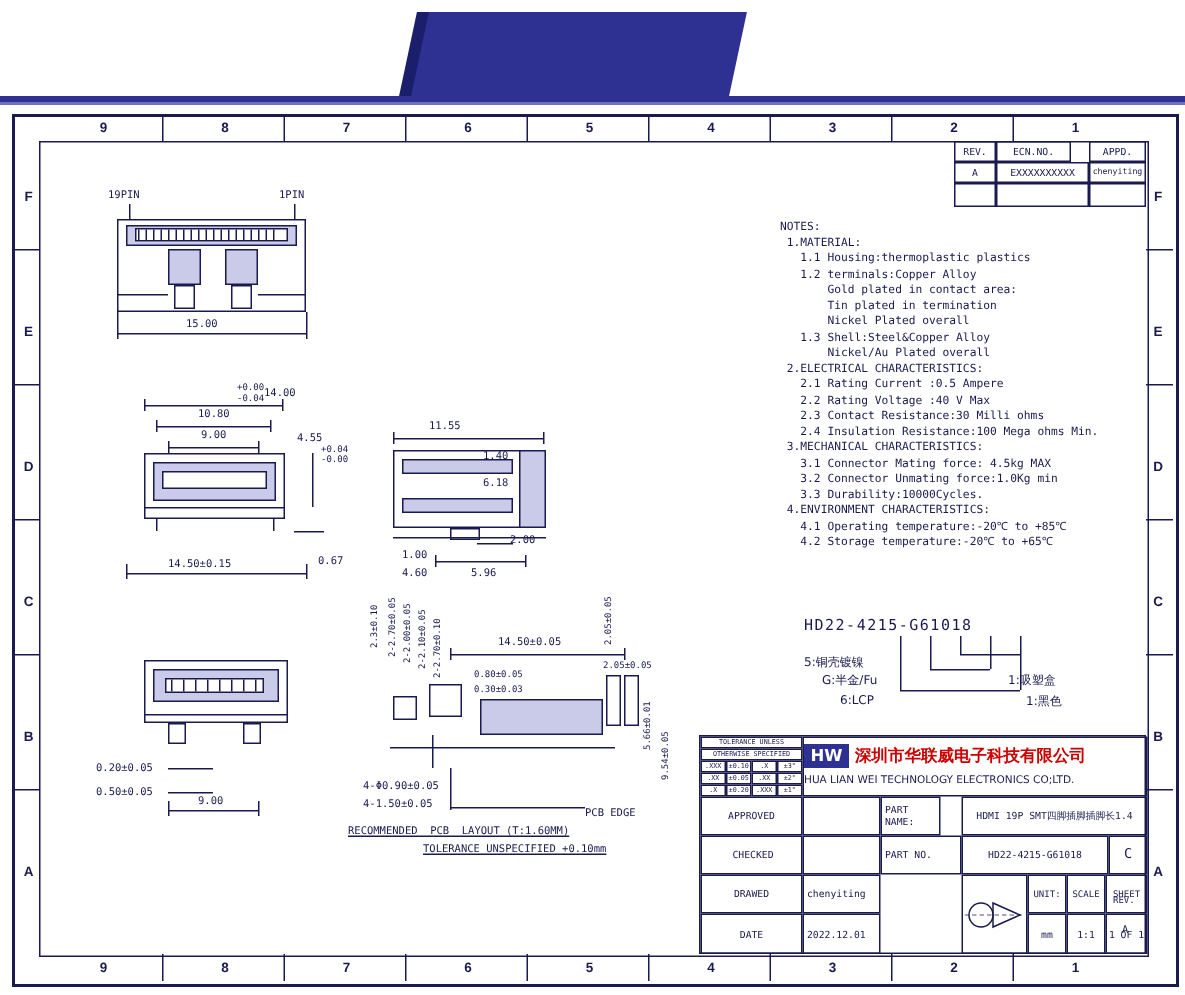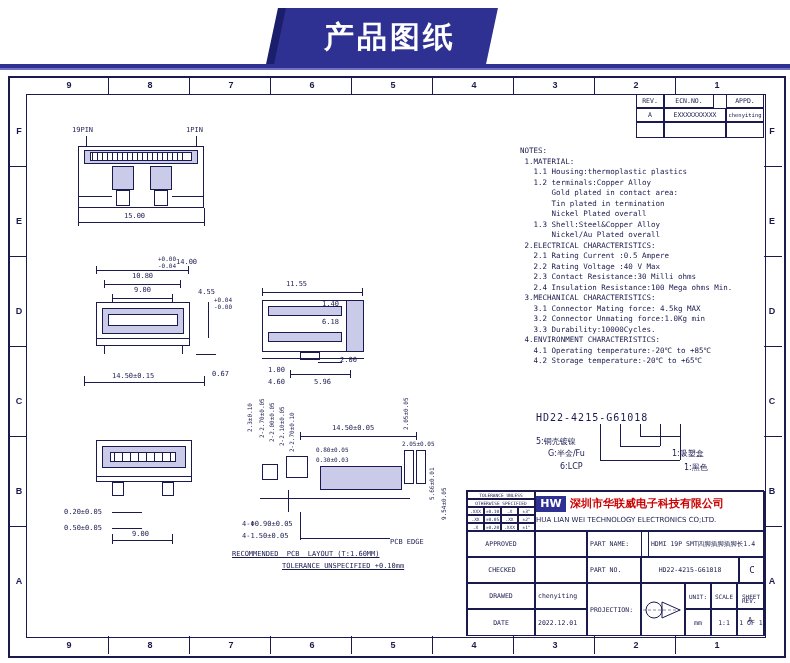--- a/index.html
+++ b/index.html
@@ -57,21 +57,20 @@
      font-size:11px;font-weight:bold;text-align:center;line-height:16px;font-family:"DejaVu Sans",sans-serif;}
   .cn-red{position:absolute;color:#cc0000;font-family:Liberation Sans, sans-serif;}
   .cn-blue{position:absolute;color:#1a1a4e;font-family:"DejaVu Sans",sans-serif;}
 </style>
 </head>
 <body>
 
 <div class="banner">
   <div class="banner-ribbon2"></div>
   <div class="banner-ribbon"></div>
-  <div class="banner-title">产品图纸</div>
   <div class="banner-line"></div>
   <div class="banner-line2"></div>
 </div>
 
 <div class="frame-outer"></div>
 <div class="frame-inner"></div>
 
 <div class="ruler-num" style="left:63px;top:80px;">9</div>
 <div class="ruler-num" style="left:144px;top:80px;">8</div>
 <div class="ruler-num" style="left:225px;top:80px;">7</div>
@@ -380,28 +379,27 @@
   <div class="c ctr" style="left:0;top:40px;width:68px;height:26px;font-size:6.5px;">APPROVED</div>
   <div class="c" style="left:0;top:66px;width:68px;height:26px;font-size:6.5px;justify-content:center;">CHECKED</div>
   <div class="c ctr" style="left:0;top:92px;width:68px;height:26px;font-size:6.5px;">DRAWED</div>
   <div class="c ctr" style="left:0;top:118px;width:68px;height:27px;font-size:6.5px;">DATE</div>
 
   <div class="c" style="left:68px;top:40px;width:52px;height:26px;font-size:6.5px;"></div>
   <div class="c" style="left:68px;top:66px;width:52px;height:26px;font-size:6.5px;"></div>
   <div class="c" style="left:68px;top:92px;width:52px;height:26px;font-size:6.5px;">chenyiting</div>
   <div class="c" style="left:68px;top:118px;width:52px;height:27px;font-size:6.5px;">2022.12.01</div>
 
-  <div class="c" style="left:120px;top:40px;width:62px;height:26px;font-size:6.5px;">PART  NAME:</div>
+  <div class="c" style="left:120px;top:40px;width:40px;height:26px;font-size:6.5px;">PART  NAME:</div>
   <div class="c ctr" style="left:174px;top:40px;width:124px;height:26px;font-size:6.5px;">HDMI 19P SMT四脚插脚插脚长1.4</div>
 
   <div class="c" style="left:120px;top:66px;width:54px;height:26px;font-size:6.5px;">PART  NO.</div>
   <div class="c ctr" style="left:174px;top:66px;width:98px;height:26px;font-size:6.5px;">HD22-4215-G61018</div>
   <div class="c ctr" style="left:272px;top:66px;width:26px;height:26px;font-size:9px;">C</div>
 
-  <div class="c" style="left:120px;top:92px;width:54px;height:53px;font-size:6.5px;">PROJECTION:</div>
   <div class="c ctr" style="left:174px;top:92px;width:44px;height:53px;">
     <svg width="40" height="22" viewBox="0 0 40 22">
       <circle cx="11" cy="11" r="8" fill="none" stroke="#1a1a4e" stroke-width="1"></circle>
       <path d="M19 3 L37 11 L19 19 Z" fill="none" stroke="#1a1a4e" stroke-width="1"></path>
       <line x1="0" y1="11" x2="40" y2="11" stroke="#1a1a4e" stroke-width="0.5" stroke-dasharray="3,2"></line>
     </svg>
   </div>
 
   <div class="c ctr" style="left:218px;top:92px;width:26px;height:26px;font-size:6px;">UNIT:</div>
   <div class="c ctr" style="left:244px;top:92px;width:26px;height:26px;font-size:6px;">SCALE</div>

